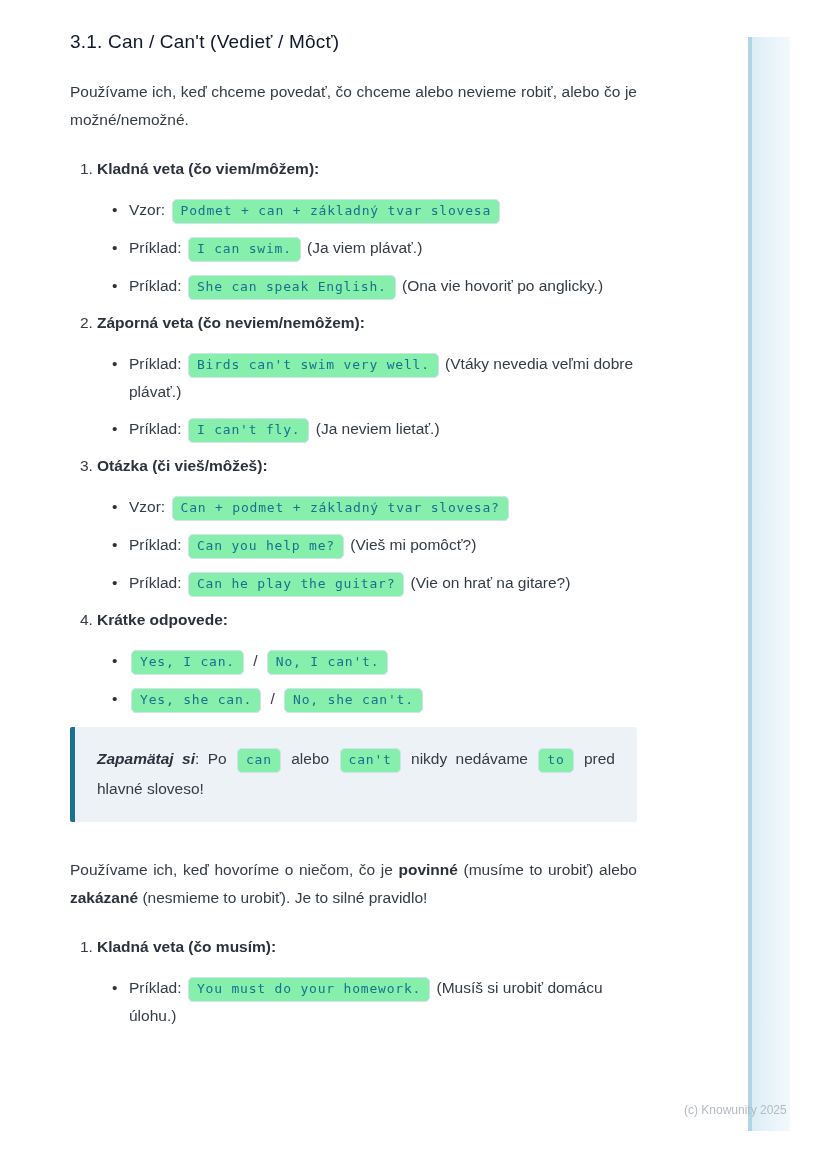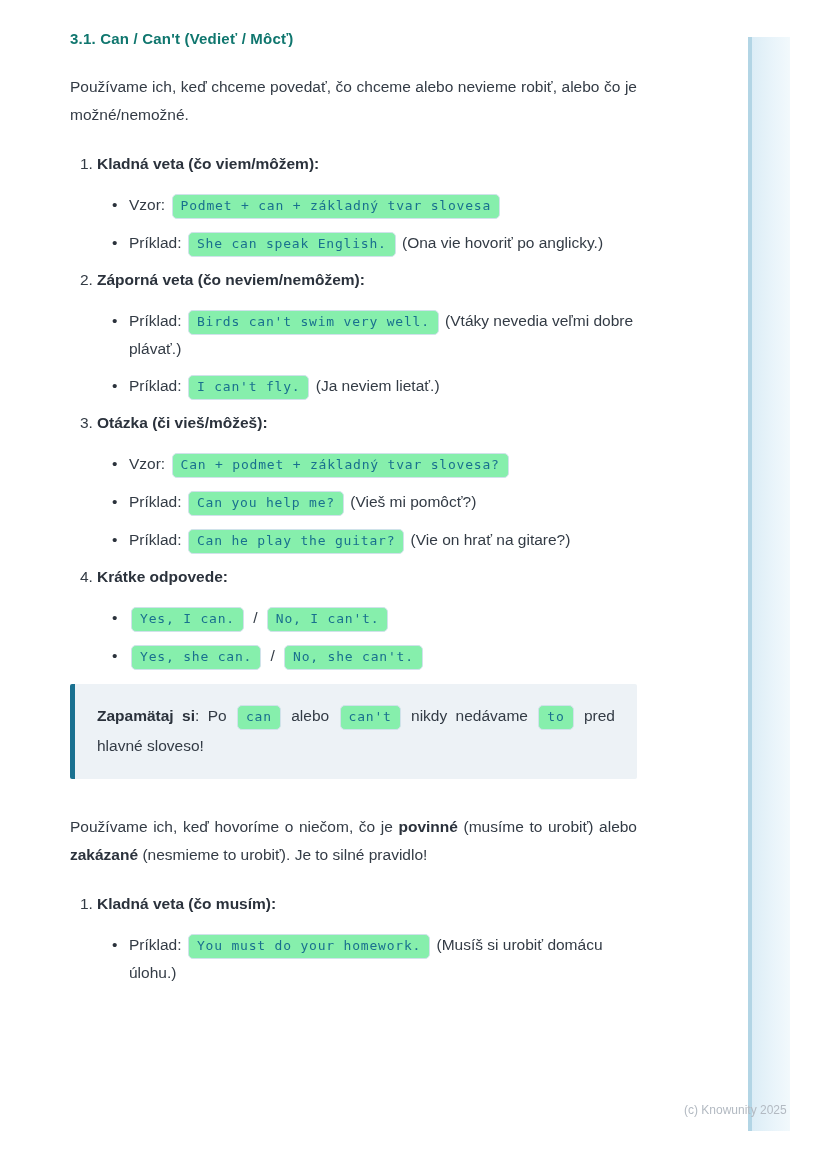--- a/index.html
+++ b/index.html
@@ -25,24 +25,24 @@
 
   .content {
     position: absolute;
     left: 70px; top: 30px;
     width: 567px;
     z-index: 1;
   }
 
   h2.section-title {
     margin: 0 0 24px 0;
-    font-size: 15px;
+    font-size: 19px;
     line-height: 1.25;
-    font-weight: 700;
-    color: #0f766e;
+    font-weight: 400;
+    color: #0f172a;
     letter-spacing: 0.2px;
   }
   h2.second { margin-top: 30px; }
 
   p.intro {
     margin: 0 0 24px 0;
     font-size: 15.5px;
     line-height: 28px;
     text-align: justify;
   }
@@ -95,21 +95,21 @@
   .callout {
     margin: 14px 0 34px 0;
     background: #edf2f6;
     border-left: 5px solid #1a7190;
     border-radius: 2px;
     padding: 17px 22px 18px 22px;
     font-size: 15.5px;
     line-height: 30px;
     text-align: justify;
   }
-  .callout b { font-weight: 700; color: #2b323c; }
+  .callout b { font-weight: 700; color: #2b323c; font-style: italic; }
 
   .footer-copyright {
     position: absolute;
     left: 684px; top: 1103px;
     font-size: 12px;
     color: #b3bac2;
     z-index: 2;
     white-space: nowrap;
   }
 </style>
@@ -129,20 +129,25 @@
       <span class="num">1.</span>
       <span class="item-title">Kladná veta (čo viem/môžem):</span>
     </div>
     <div class="bullets">
       <div class="bullet">
         <span>Vzor:</span>
         <span class="code-chip">Podmet + can + základný tvar slovesa</span>
       </div>
       <div class="bullet">
         <span>Príklad:</span>
+        <span class="code-chip">I can swim.</span>
+        <span>(Ja viem plávať.)</span>
+      </div>
+      <div class="bullet">
+        <span>Príklad:</span>
         <span class="code-chip">She can speak English.</span>
         <span>(Ona vie hovoriť po anglicky.)</span>
       </div>
     </div>
   </div>
 
   <div class="num-item">
     <div class="num-title-row">
       <span class="num">2.</span>
       <span class="item-title">Záporná veta (čo neviem/nemôžem):</span>

